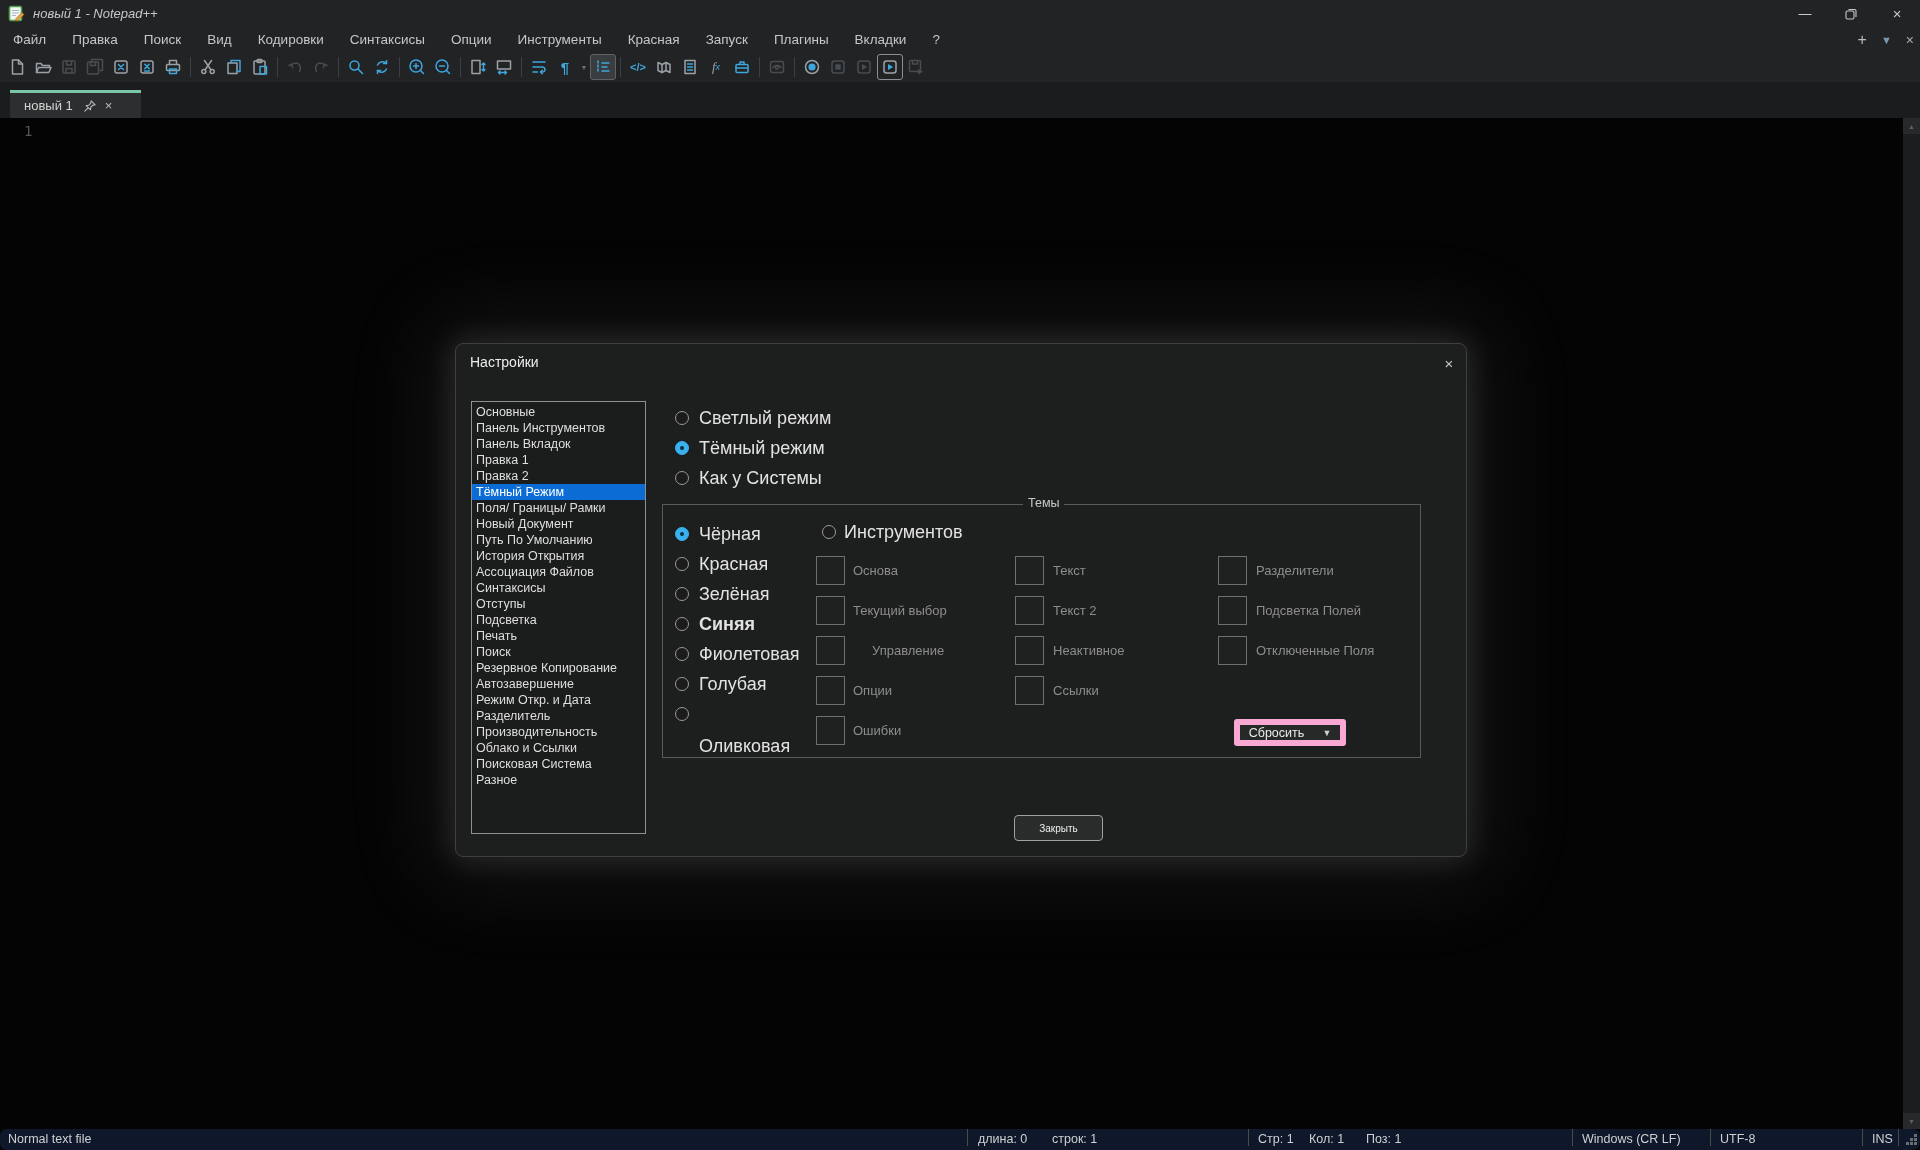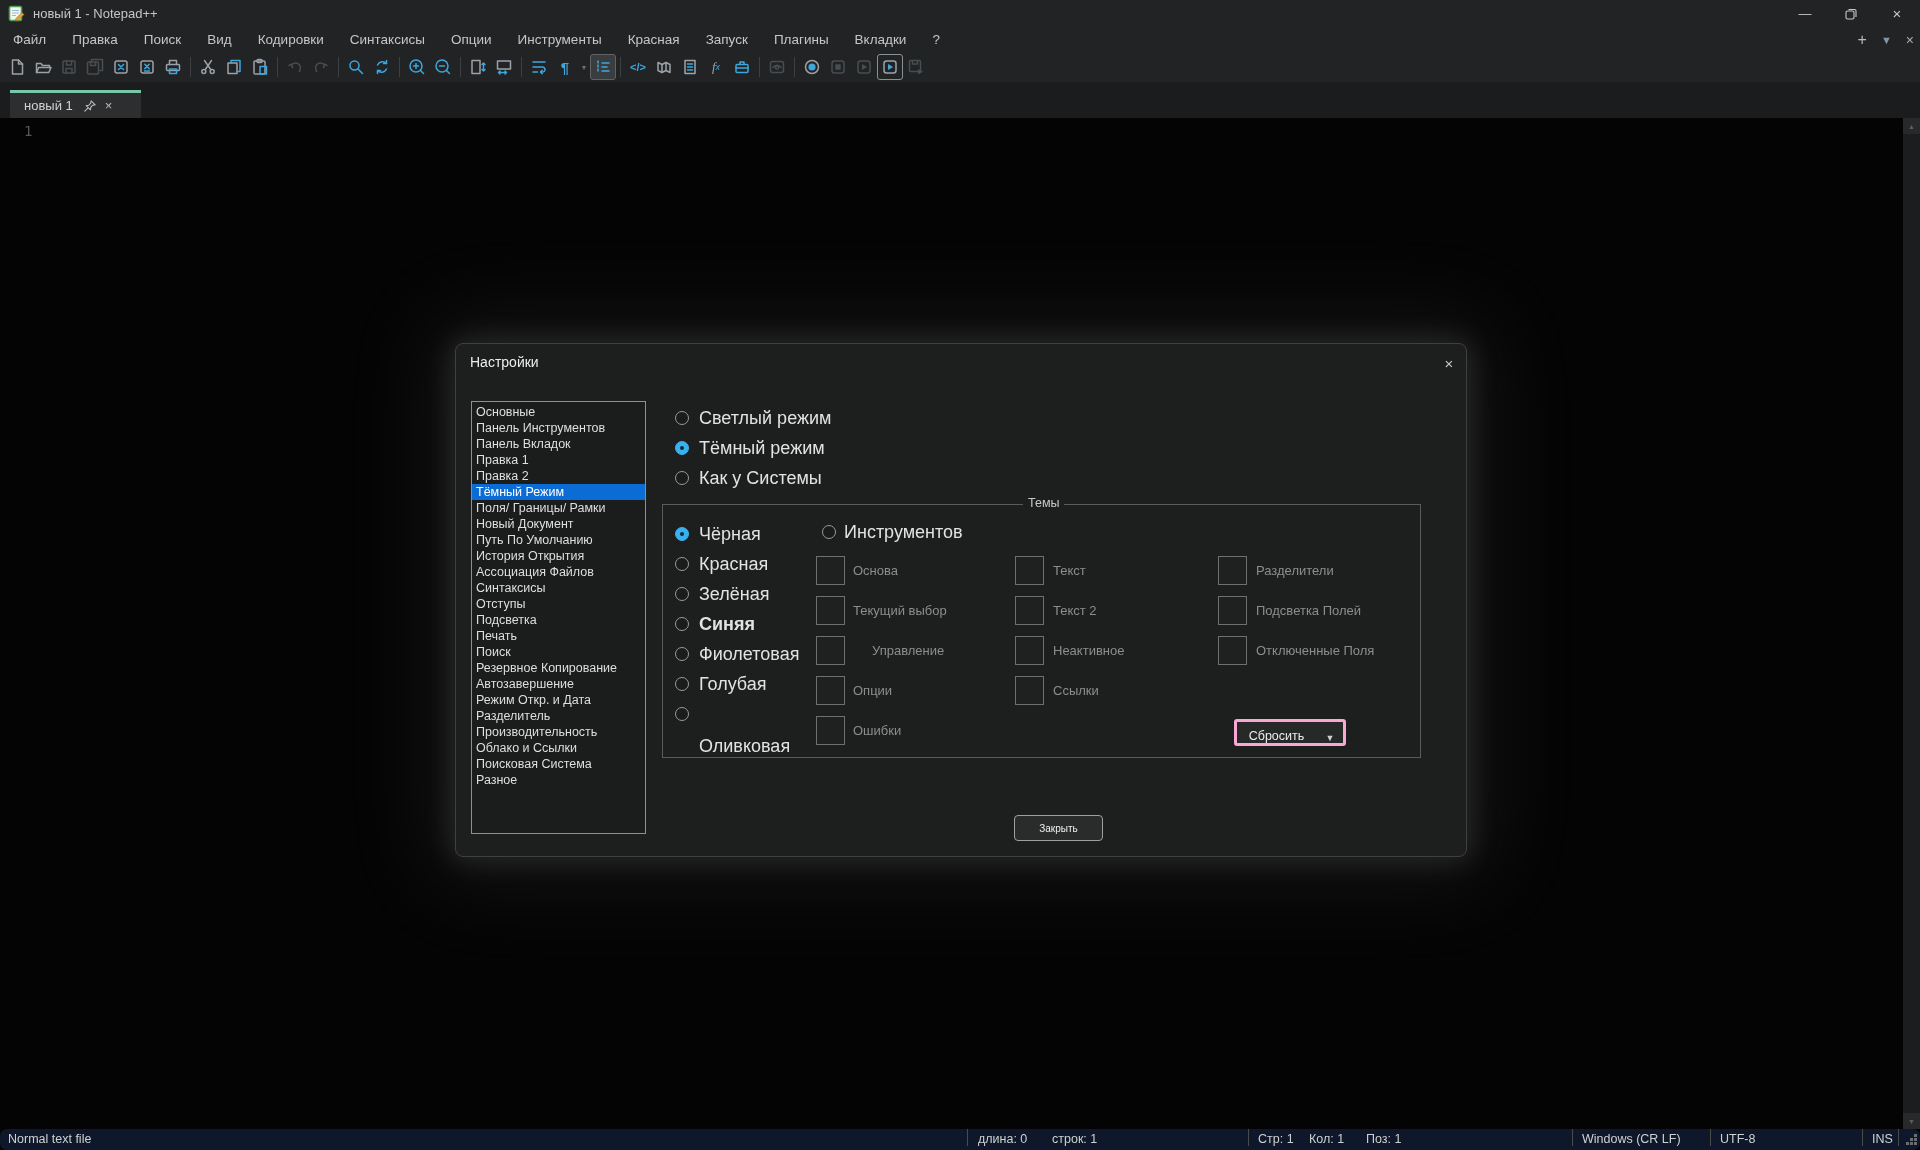--- a/index.html
+++ b/index.html
@@ -1,21 +1,21 @@
 <!DOCTYPE html>
 <html><head>
 <meta charset="utf-8">
 <style>
   html,body{margin:0;padding:0;background:#000;}
   .screen{position:relative;width:1920px;height:1150px;overflow:hidden;
     font-family:"Liberation Sans",sans-serif;background:#050505;-webkit-font-smoothing:antialiased;}
 
   
   .titlebar{position:absolute;left:0;top:0;width:1920px;height:27px;background:#222325;
-    display:flex;align-items:center;color:#c6c6c6;font-size:13px;}
+    display:flex;align-items:center;color:#c6c6c6;font-size:13px;font-style:italic;}
   .appicon{margin:0 8px 0 8px;display:flex;}
   .wbtns{position:absolute;right:0;top:0;height:27px;display:flex;}
   .wbtn{width:46px;height:27px;display:flex;align-items:center;justify-content:center;color:#c9c9c9;font-size:13px;}
   .wbtn svg{display:block;}
 
   .menubar{position:absolute;left:0;top:27px;width:1920px;height:25px;background:#222325;
     display:flex;align-items:center;color:#c4c6c8;font-size:13.5px;}
   .mitem{padding:0 13px;height:25px;display:flex;align-items:center;cursor:default;}
   .tabctl{position:absolute;right:6px;top:0;height:25px;display:flex;align-items:center;gap:14px;color:#b8babc;}
   .tabctl .plus{font-size:16px;}
@@ -73,22 +73,22 @@
   .cat.sel{background:#0c6cd6;color:#fff;}
   .radio{position:absolute;width:14px;height:14px;border-radius:50%;border:1px solid #9a9a9a;
     background:#1b1b1b;box-sizing:border-box;}
   .radio.checked{background:#38b1ee;border-color:#38b1ee;}
   .radio.checked::after{content:"";position:absolute;left:4px;top:4px;width:4px;height:4px;border-radius:50%;background:#0f2c40;}
   .rlabel{position:absolute;font-size:18px;color:#e2e2e2;line-height:16px;}
   .groupbox{position:absolute;left:206px;top:160px;width:759px;height:254px;border:1px solid #5a5a5a;box-sizing:border-box;}
   .grouplabel{position:absolute;left:567px;top:152px;background:#1d1e1e;padding:0 5px;font-size:12.5px;color:#c8c8c8;}
   .swatch{position:absolute;width:29px;height:29px;border:1px solid #6f6f6f;background:#1f2020;box-sizing:border-box;}
   .slabel{position:absolute;font-size:13px;color:#8d8d8d;line-height:16px;}
-  .resetbtn{position:absolute;left:778px;top:375px;width:112px;height:27px;border:3px solid #f9a8d4;border-radius:3px;
-    background:#272828;box-sizing:border-box;display:flex;align-items:flex-end;color:#ececec;font-size:12.5px;}
+  .resetbtn{position:absolute;left:778px;top:375px;width:112px;height:27px;border:6px solid #f9a8d4;border-radius:3px;
+    background:#272828;box-sizing:border-box;display:flex;align-items:center;color:#ececec;font-size:12.5px;}
   .resetbtn .rtxt{flex:1;display:flex;align-items:center;justify-content:center;}
   .resetbtn .rsep{width:1px;background:#d7d7d7;margin:2px 0;}
   .resetbtn .rarrow{width:26px;display:flex;align-items:center;justify-content:center;font-size:9px;color:#cfcfcf;}
   .closebtn{position:absolute;left:558px;top:471px;width:89px;height:26px;border:1px solid #a0a0a0;border-radius:4px;
     background:#2a2b2b;box-sizing:border-box;display:flex;align-items:center;justify-content:center;
     color:#efefef;font-size:10px;}
 
   
   .statusbar{position:absolute;left:0;top:1129px;width:1920px;height:21px;background:#0f172a;color:#cfd0d1;
     font-size:12.5px;border-radius:7px;}

